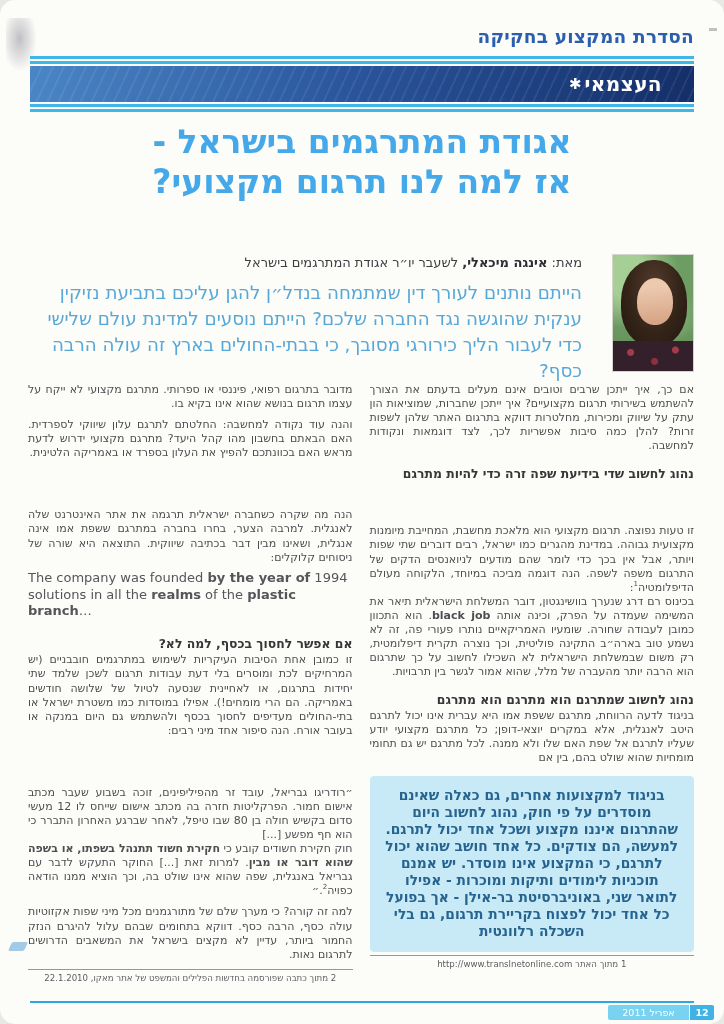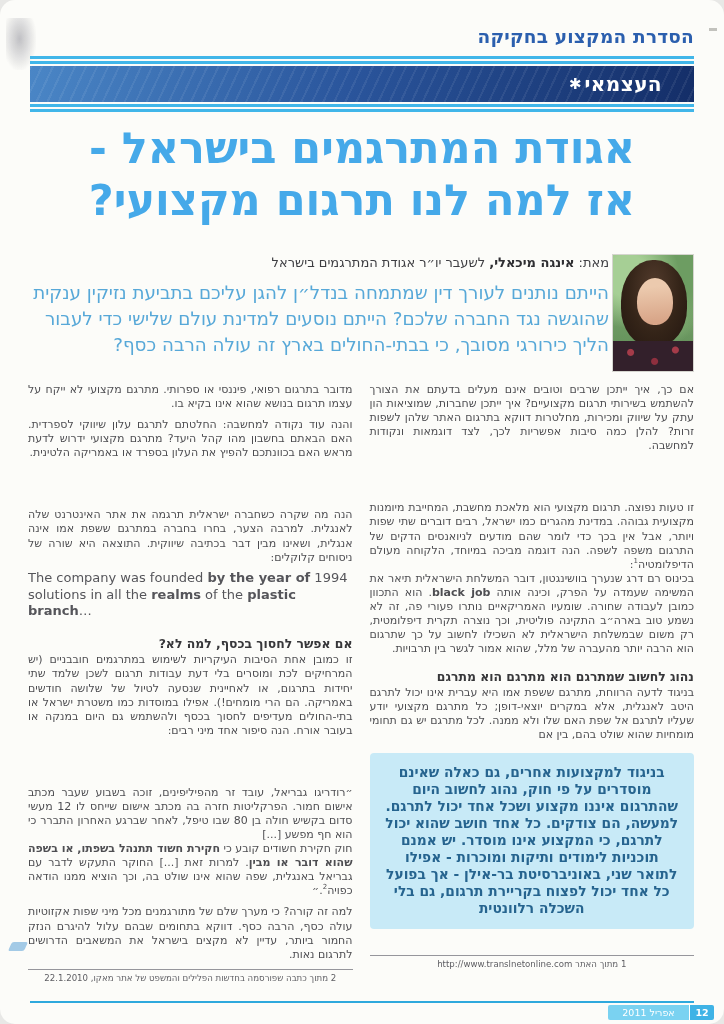--- a/index.html
+++ b/index.html
@@ -27,23 +27,23 @@
   .banner { height:36px; margin:2px 0; position:relative; display:flex; align-items:center;
     padding:0 32px; color:#fff;
     background-image:
       repeating-linear-gradient(115deg, rgba(255,255,255,.07) 0 2px, rgba(255,255,255,0) 2px 10px),
       linear-gradient(100deg,#4a86c6 0%, #2a559c 48%, #142e68 100%);
   }
   .m-title { font-size:20px; font-weight:bold; letter-spacing:.4px; }
   .m-star { font-size:15px; margin-right:3px; line-height:1; }
 
   .title { position:absolute; top:122px; left:0; right:0; margin:0; text-align:center;
-    color:#45a9e9; font-size:43px; font-weight:bold; line-height:1.22; }
+    color:#45a9e9; font-size:33px; font-weight:bold; line-height:1.22; }
 
-  .intro { position:absolute; top:254px; right:30px; left:30px; display:flex; gap:3px; }
+  .intro { position:absolute; top:254px; right:30px; left:30px; display:flex; gap:30px; }
   .photo { flex:none; width:82px; height:118px; position:relative; overflow:hidden;
     border:1px solid #d5d5cf; box-sizing:border-box;
     background-image:
       radial-gradient(circle at 18% 18%, #a6cf95 0 18%, transparent 45%),
       radial-gradient(circle at 85% 12%, #6d9d62 0 20%, transparent 50%),
       radial-gradient(circle at 62% 45%, #8ab87b 0 15%, transparent 48%),
       linear-gradient(#85ad76,#5d8c55); }
   .ph-hair { position:absolute; left:8px; top:5px; width:66px; height:86px;
     border-radius:48% 48% 44% 44%;
     background:radial-gradient(ellipse at 50% 32%, #543c2d 0%, #342418 55%, #231610 100%); }
@@ -135,20 +135,21 @@
       </p>
       <p class="lead">הייתם נותנים לעורך דין שמתמחה בנדל״ן להגן עליכם בתביעת נזיקין ענקית שהוגשה נגד החברה שלכם? הייתם נוסעים למדינת עולם שלישי כדי לעבור הליך כירורגי מסובך, כי בבתי-החולים בארץ זה עולה הרבה כסף?</p>
     </div>
   </div>
 
   <div class="columns">
 
     <div class="col">
       <p class="body-p">אם כך, איך ייתכן שרבים וטובים אינם מעלים בדעתם את הצורך להשתמש בשירותי תרגום מקצועיים? איך ייתכן שחברות, שמוציאות הון עתק על שיווק ומכירות, מחלטרות דווקא בתרגום האתר שלהן לשפות זרות? להלן כמה סיבות אפשריות לכך, לצד דוגמאות ונקודות למחשבה.</p>
 
+      <h3 class="colhead">נהוג לחשוב שדי בידיעת שפה זרה כדי להיות מתרגם</h3>
       <p class="body-p tight"><span>זו טעות נפוצה. תרגום מקצועי הוא מלאכת מחשבת, המחייבת מיומנות מקצועית גבוהה. במדינת מהגרים כמו ישראל, רבים דוברים שתי שפות ויותר, אבל אין בכך כדי לומר שהם מודעים לניואנסים הדקים של התרגום משפה לשפה. הנה דוגמה מביכה במיוחד, הלקוחה מעולם הדיפלומטיה</span><sup class="fn-ref">1</sup><span>:</span></p>
       <p class="body-p"><span>בכינוס רם דרג שנערך בוושינגטון, דובר המשלחת הישראלית תיאר את המשימה שעמדה על הפרק, וכינה אותה </span><b>black job</b><span>. הוא התכוון כמובן לעבודה שחורה. שומעיו האמריקאיים נותרו פעורי פה, זה לא נשמע טוב בארה״ב התקינה פוליטית, וכך נוצרה תקרית דיפלומטית, רק משום שבמשלחת הישראלית לא השכילו לחשוב על כך שתרגום הוא הרבה יותר מהעברה של מלל, שהוא אמור לגשר בין תרבויות.</span></p>
 
       <h3 class="colhead">נהוג לחשוב שמתרגם הוא מתרגם הוא מתרגם</h3>
       <p class="body-p">בניגוד לדעה הרווחת, מתרגם ששפת אמו היא עברית אינו יכול לתרגם היטב לאנגלית, אלא במקרים יוצאי-דופן; כל מתרגם מקצועי יודע שעליו לתרגם אל שפת האם שלו ולא ממנה. לכל מתרגם יש גם תחומי מומחיות שהוא שולט בהם, בין אם</p>
 
       <div class="box">בניגוד למקצועות אחרים, גם כאלה שאינם מוסדרים על פי חוק, נהוג לחשוב היום שהתרגום איננו מקצוע ושכל אחד יכול לתרגם. למעשה, הם צודקים. כל אחד חושב שהוא יכול לתרגם, כי המקצוע אינו מוסדר. יש אמנם תוכניות לימודים ותיקות ומוכרות - אפילו לתואר שני, באוניברסיטת בר-אילן - אך בפועל כל אחד יכול לפצוח בקריירת תרגום, גם בלי השכלה רלוונטית</div>
 
       <div class="footnote">
         <span>1</span>

